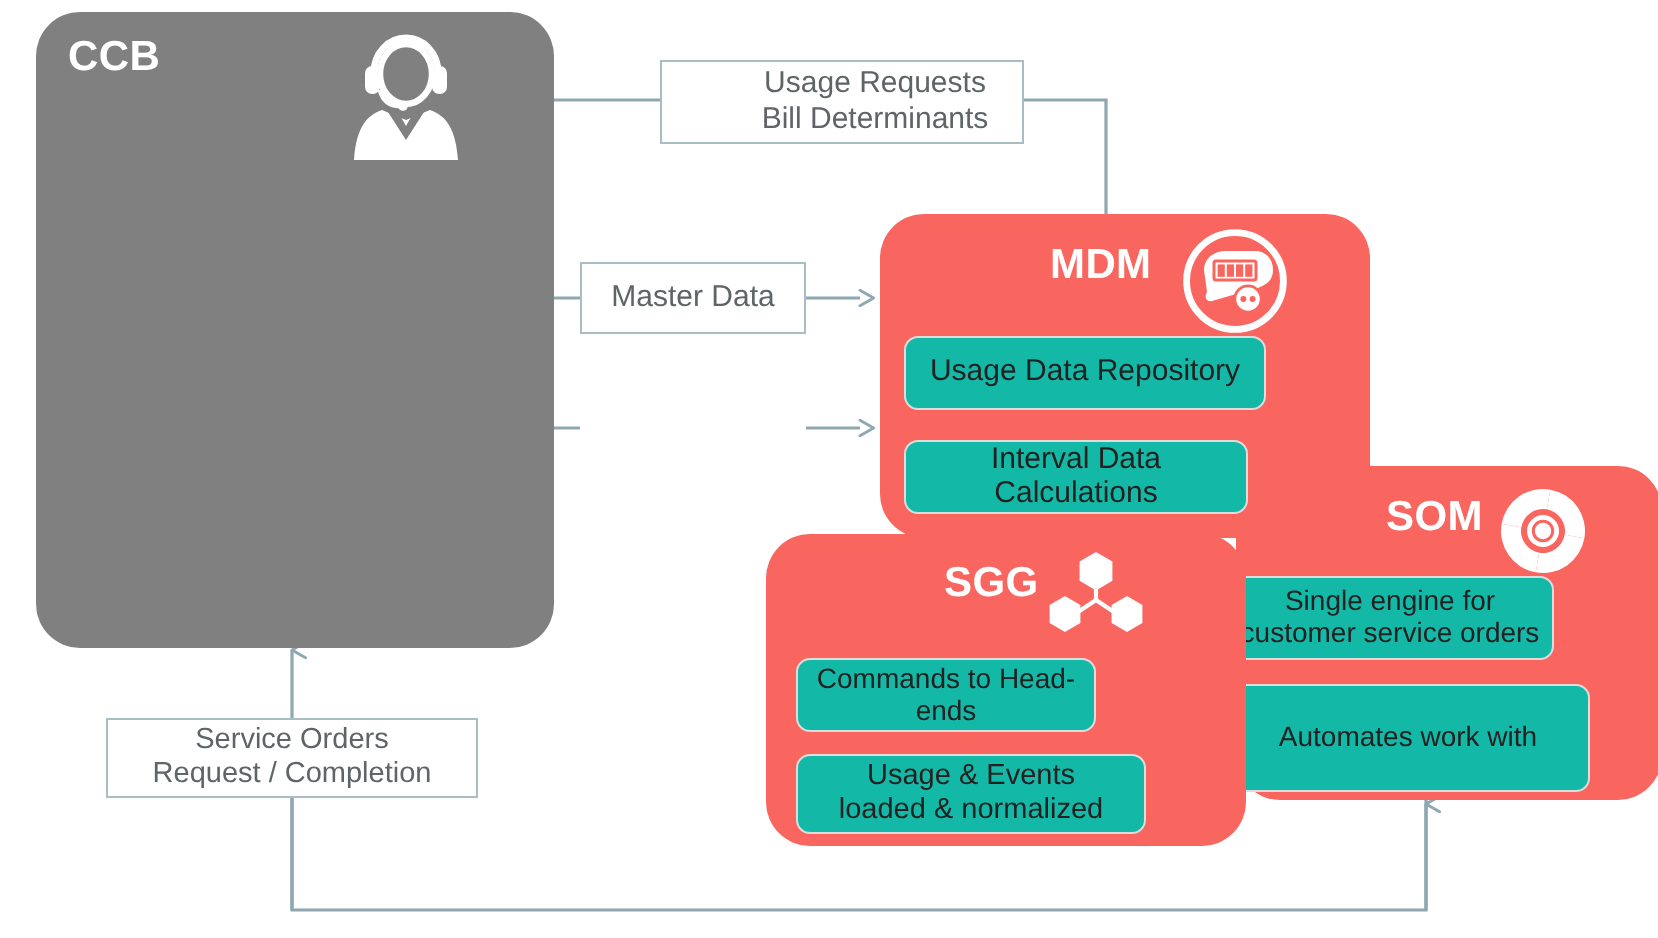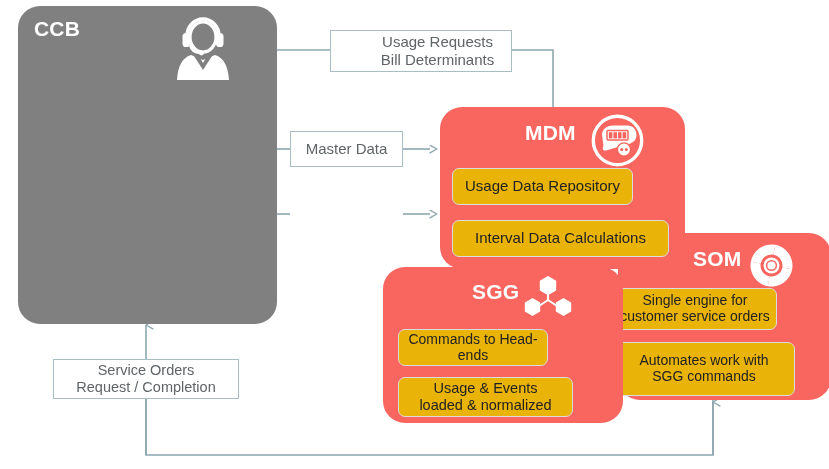--- a/index.html
+++ b/index.html
@@ -19,21 +19,21 @@
   .panel-red{background:#f8665f;z-index:4;}
 
   .panel-title{
     position:absolute;color:#ffffff;font-weight:bold;letter-spacing:.2px;
     white-space:nowrap;
   }
 
   
   .pill{
     position:absolute;box-sizing:border-box;
-    background:#eab308;border:1px solid #dcdcdc;border-radius:7px;
+    background:#14b8a6;border:1px solid #dcdcdc;border-radius:7px;
     color:#222222;display:flex;align-items:center;justify-content:center;
     text-align:center;line-height:1.12;
   }
   .pill.two{line-height:1.14;}
 
   
   .wirelabel{
     position:absolute;box-sizing:border-box;
     background:#ffffff;border:1px solid #a9bdc5;
     color:#5f6467;display:flex;align-items:center;justify-content:center;
@@ -132,21 +132,21 @@
       <rect x="31.6" y="18.2" width="3.6" height="6.2" fill="#f8665f"></rect>
       <circle cx="33" cy="35.5" r="6.6" fill="#ffffff" stroke="#f8665f" stroke-width="1.4"></circle>
       <circle cx="30.7" cy="35.5" r="1.5" fill="#f8665f"></circle>
       <circle cx="35.3" cy="35.5" r="1.5" fill="#f8665f"></circle>
     </svg>
   </div>
 
   <div class="pill" style="left:452px;top:168px;width:181px;height:37px;font-size:15px;z-index:5;">
     <span>Usage Data Repository</span>
   </div>
-  <div class="pill" style="left:452px;top:220px;width:217px;height:37px;font-size:15px;z-index:5;">
+  <div class="pill" style="left:452px;top:220px;width:172px;height:37px;font-size:15px;z-index:5;">
     <span>Interval Data Calculations</span>
   </div>
 
   <div class="panel panel-red" style="left:608px;top:233px;width:213px;height:167px;z-index:4;">
     <div class="panel-title" style="left:75px;top:14px;font-size:21px;">SOM</div>
   </div>
 
   <div class="icon" style="left:749px;top:243px;width:45px;height:45px;z-index:7;">
     <svg viewBox="0 0 45 45" width="45" height="45">
       <g fill="#ffffff">
@@ -160,21 +160,20 @@
       <circle cx="22.5" cy="22.5" r="4.1" fill="#ffffff"></circle>
     </svg>
   </div>
 
   <div class="pill two" style="left:613px;top:288px;width:164px;height:42px;font-size:14px;z-index:5;flex-direction:column;">
     <span>Single engine for</span>
     <span>customer service orders</span>
   </div>
   <div class="pill two" style="left:613px;top:342px;width:182px;height:54px;font-size:14px;z-index:5;flex-direction:column;">
     <span>Automates work with</span>
-    <span>SGG commands</span>
   </div>
 
   <div class="panel panel-red" style="left:373px;top:267px;width:240px;height:156px;z-index:8;">
     <div class="panel-title" style="left:89px;top:13px;font-size:21px;">SGG</div>
   </div>
 
   <div class="icon" style="left:523px;top:275px;width:50px;height:46px;z-index:10;">
     <svg viewBox="0 0 50 46" width="50" height="46">
       <g stroke="#ffffff" stroke-width="2.1" fill="none">
         <path d="M25,15 L25,25"></path>

